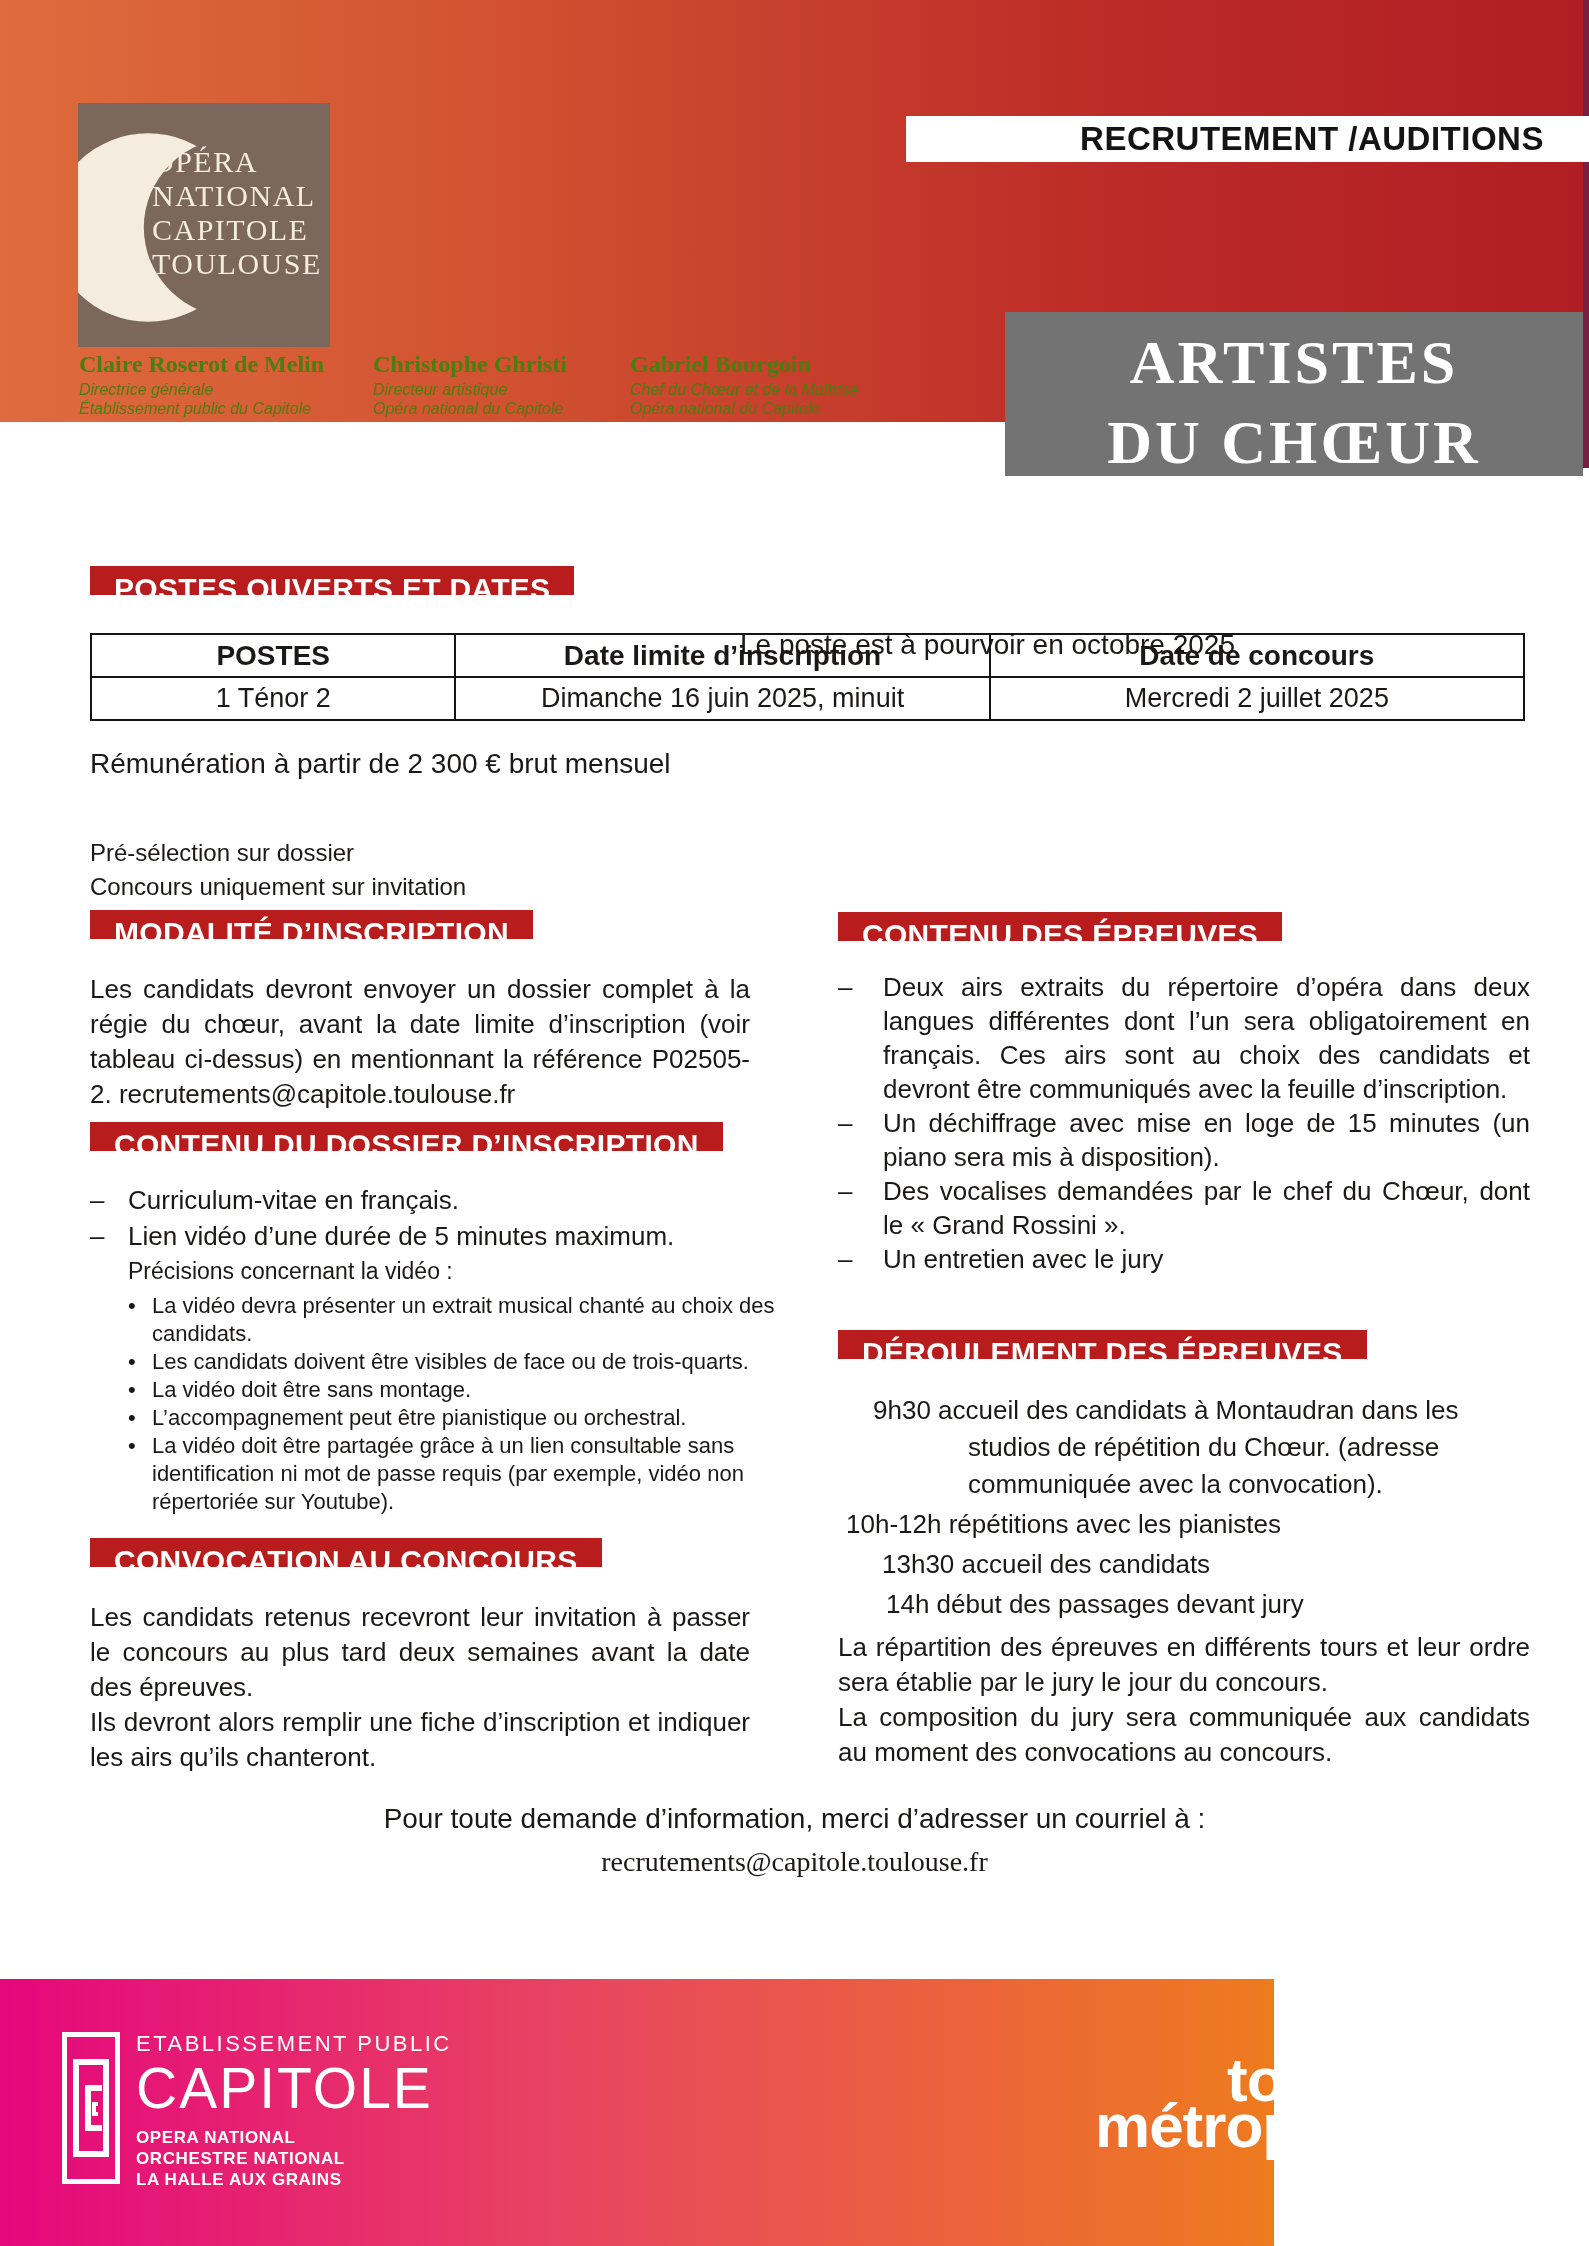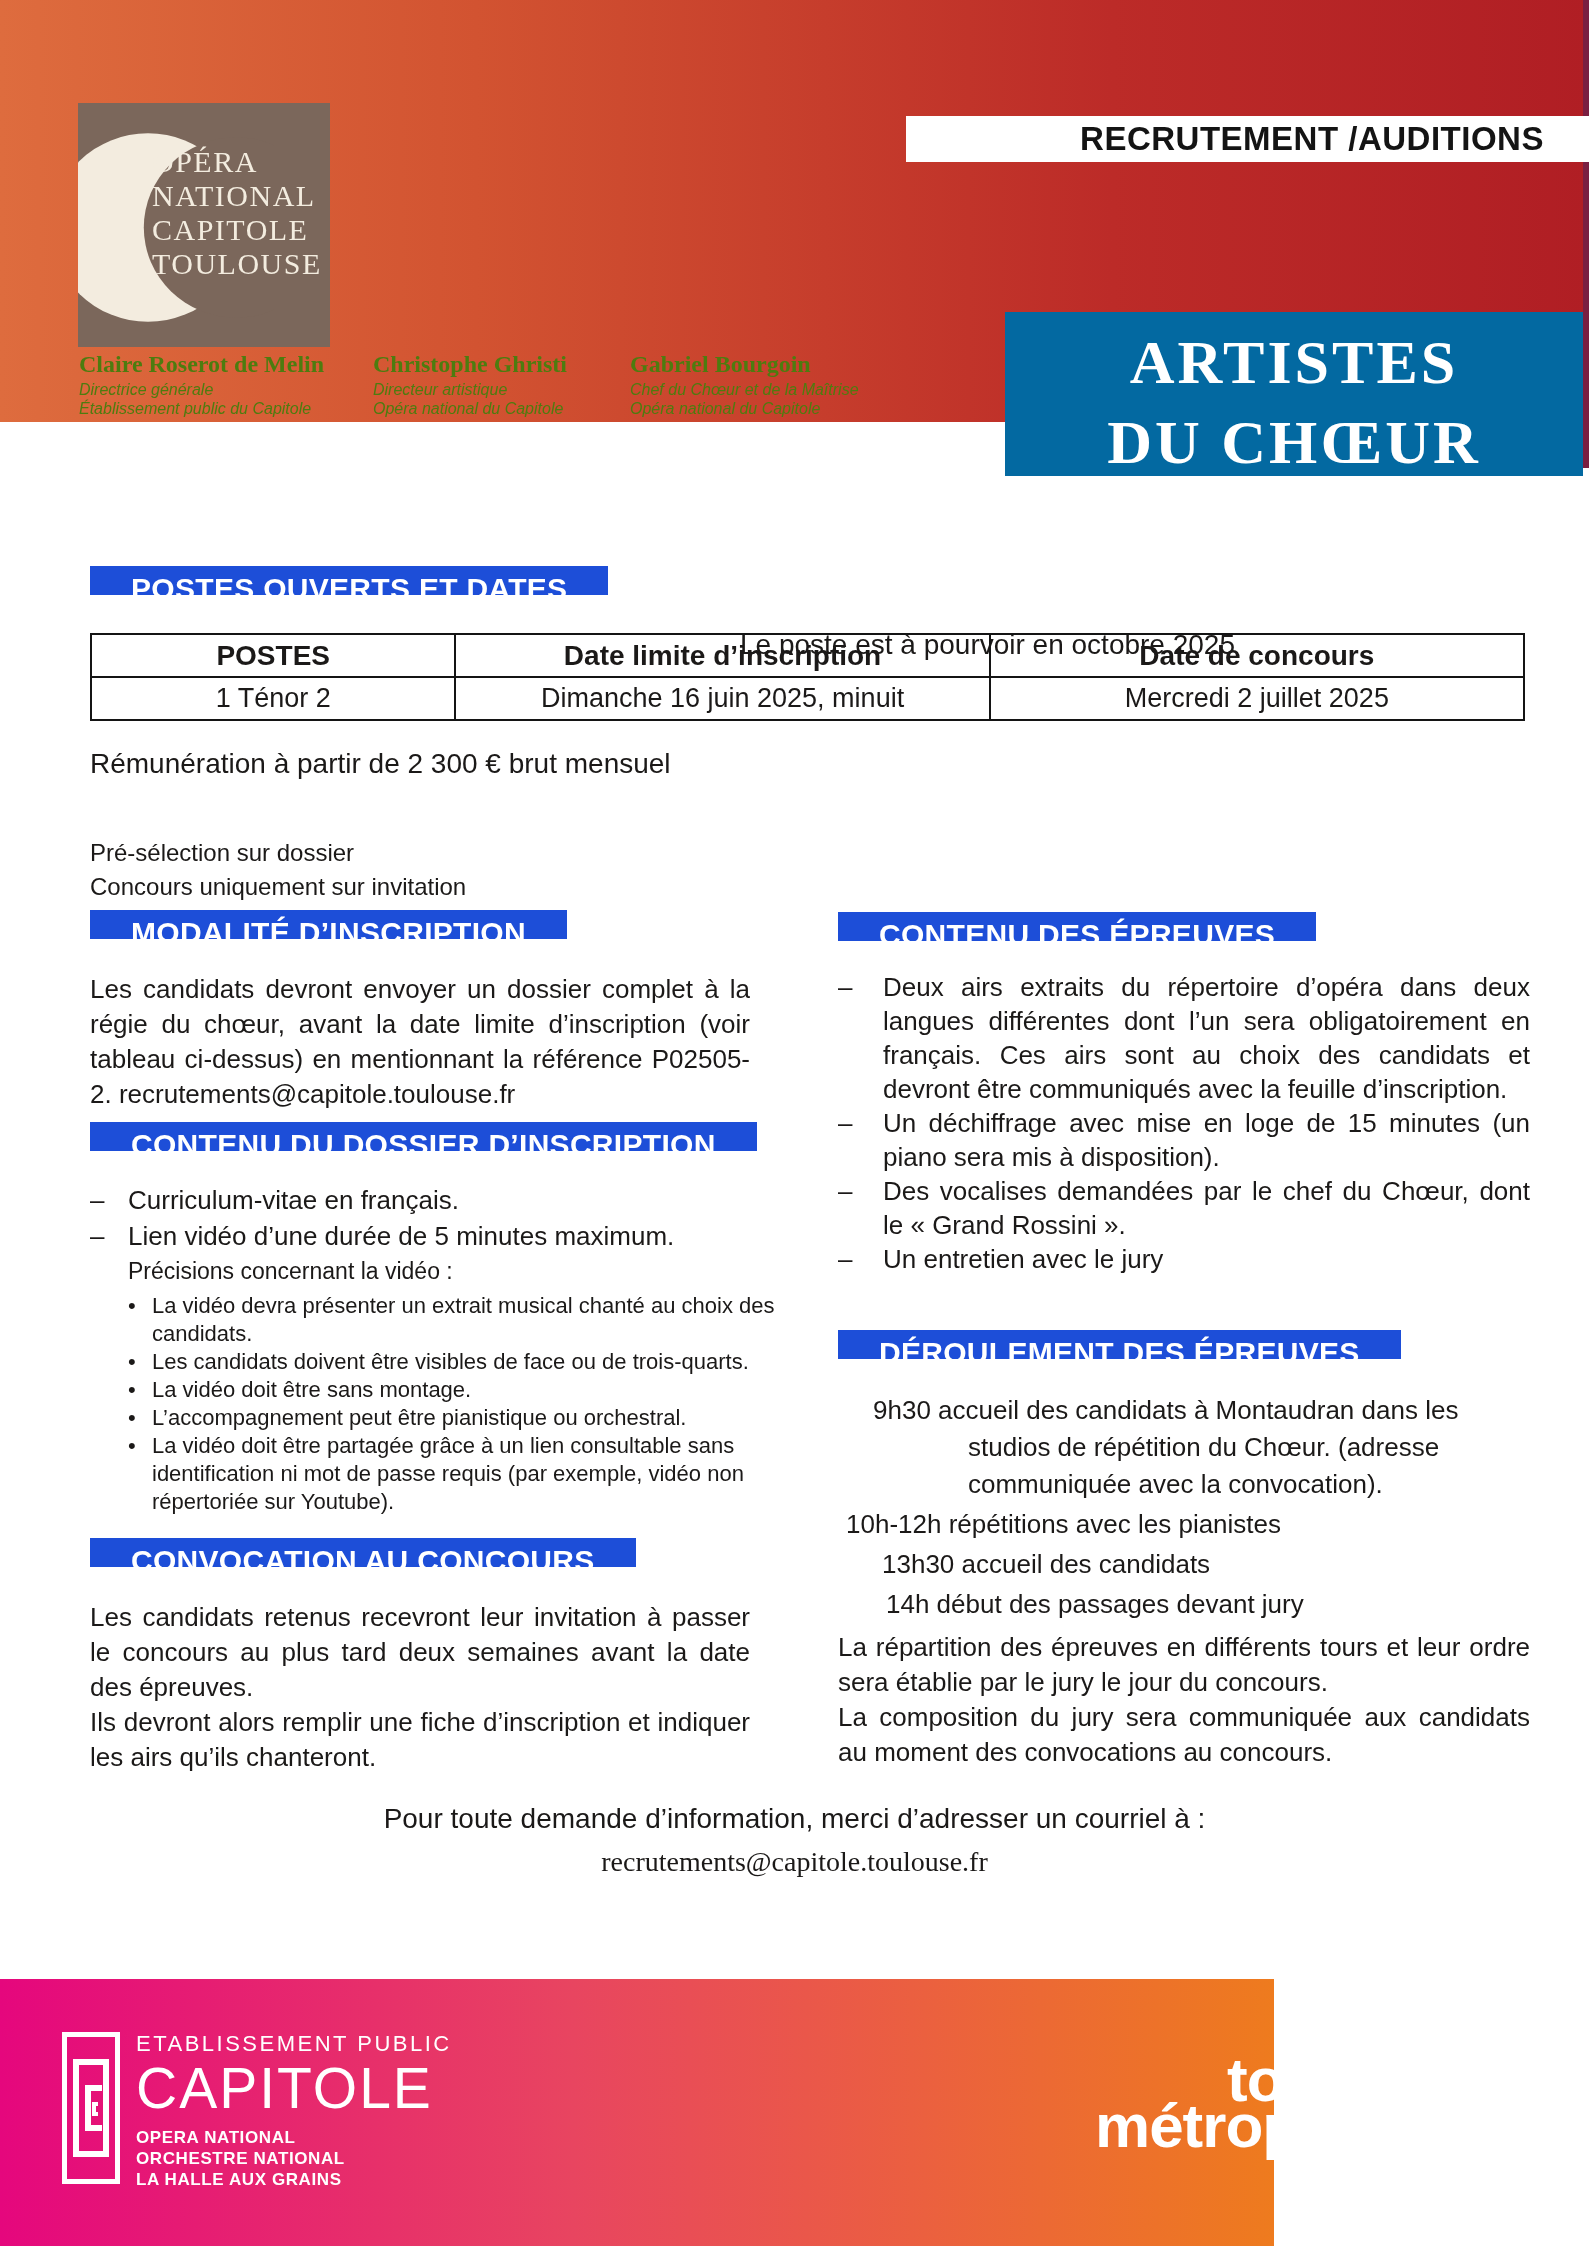--- a/index.html
+++ b/index.html
@@ -17,27 +17,27 @@
     font-size:30px;line-height:34px;letter-spacing:1.5px;color:#f3ecdf;font-weight:400;}
 
   .banner{position:absolute;left:906px;top:116px;width:812px;height:46px;background:#ffffff;
     color:#141414;font-weight:bold;font-size:33px;line-height:46px;text-align:center;letter-spacing:.5px;}
 
   .person{position:absolute;top:351px;color:#4d7c0f;width:300px;}
   .person .p-name{font-family:"Liberation Serif",serif;font-weight:bold;font-size:24px;line-height:26px;}
   .person .p-role{font-style:italic;font-size:16px;line-height:19px;margin-top:3px;}
   .person .p-org{font-style:italic;font-size:16px;line-height:19px;}
 
-  .title-box{position:absolute;left:1005px;top:312px;width:578px;height:164px;background:#0369a1;
+  .title-box{position:absolute;left:1005px;top:312px;width:578px;height:164px;background:#737373;
     text-align:center;color:#ffffff;font-family:"Liberation Serif",serif;font-weight:bold;
     font-size:62px;line-height:80px;letter-spacing:3px;padding-top:10px;box-sizing:border-box;}
 
   
-  .label{position:absolute;background:#1d4ed8;color:#ffffff;font-weight:bold;font-size:30px;
-    line-height:46px;height:29px;padding:0 41px;letter-spacing:.3px;white-space:nowrap;}
+  .label{position:absolute;background:#b91c1c;color:#ffffff;font-weight:bold;font-size:30px;
+    line-height:46px;height:29px;padding:0 24px;letter-spacing:.3px;white-space:nowrap;}
 
   
   .avail{position:absolute;left:740px;top:583px;width:540px;font-size:28px;margin-top:46px;}
   table.posts{position:absolute;left:90px;top:633px;width:1435px;border-collapse:collapse;
     table-layout:fixed;font-size:27px;}
   table.posts th,table.posts td{border:2px solid #141414;text-align:center;padding:0 12px;}
   table.posts th{font-weight:bold;font-size:28px;height:41px;}
   table.posts td{height:41px;}
   .c1{width:25%;}.c2{width:37.5%;}.c3{width:37.5%;}
 

